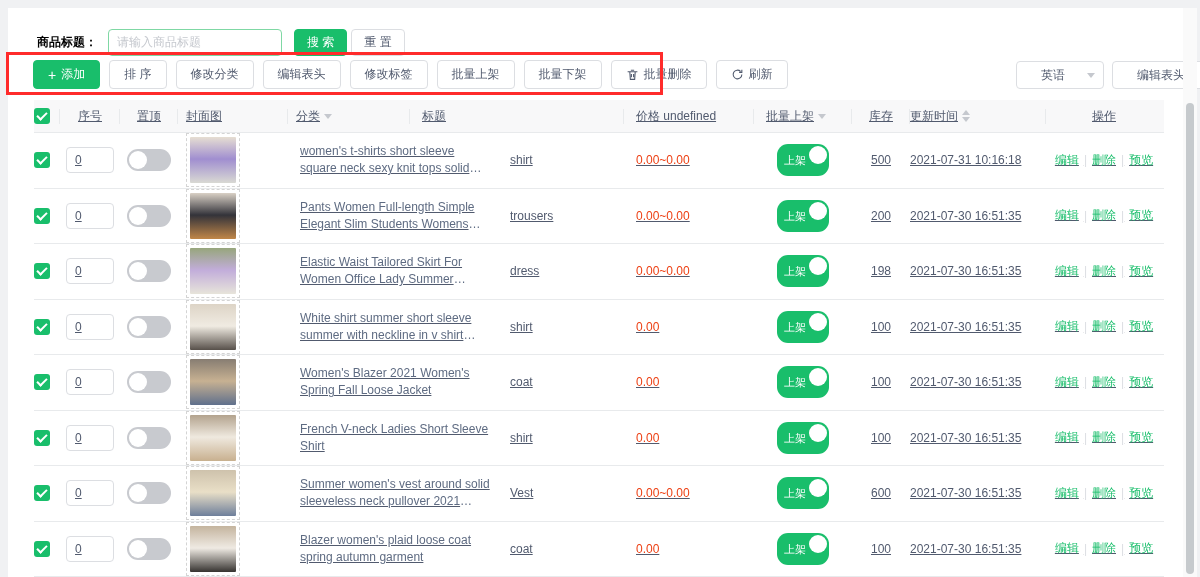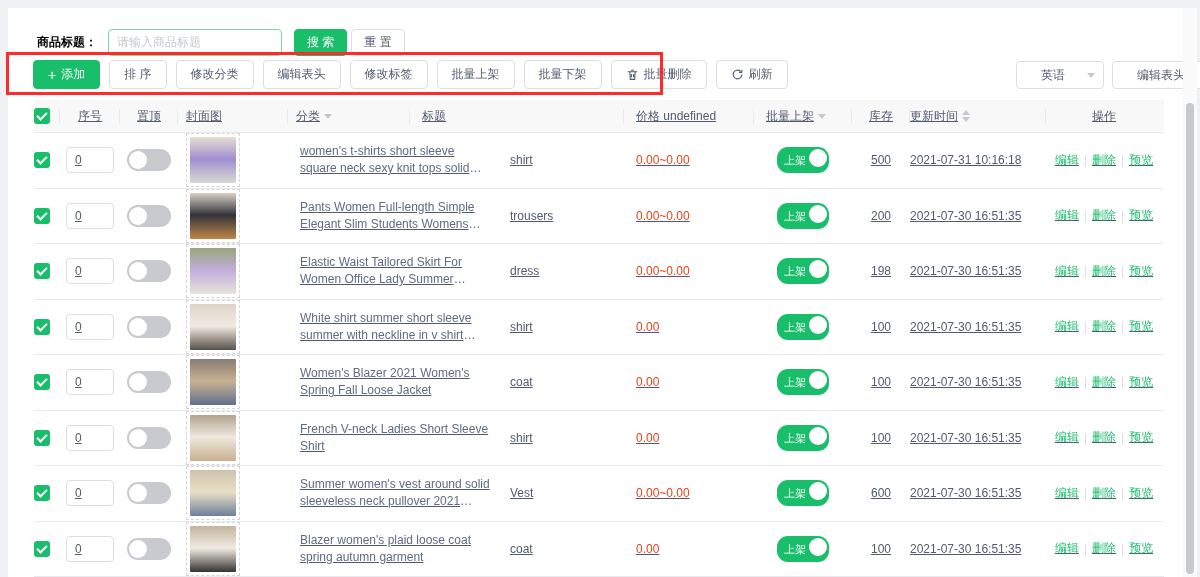--- a/index.html
+++ b/index.html
@@ -52,21 +52,21 @@
   .c9 { width: 136px; }
   .c10 { width: 116px; justify-content: center; }
 
   .cbx { width: 16px; height: 16px; background: #19be6b; border-radius: 3px; position: relative; cursor: pointer; flex: none; }
   .cbx::after { content: ""; position: absolute; left: 5px; top: 2px; width: 4px; height: 8px; border: solid #fff; border-width: 0 2px 2px 0; transform: rotate(45deg); }
 
   .num-input { width: 48px; height: 26px; border: 1px solid #dcdee2; border-radius: 4px; padding: 0 8px; font-size: 12px; color: #515a6e; outline: none; font-family: inherit; background: #fff; }
 
   .switch-off { width: 44px; height: 22px; border-radius: 11px; background: #c8cacf; position: relative; cursor: pointer; flex: none; }
   .switch-off .knob { position: absolute; left: 2px; top: 2px; width: 18px; height: 18px; border-radius: 50%; background: #fff; }
-  .switch-on { width: 52px; height: 26px; border-radius: 11px; background: #19be6b; position: relative; cursor: pointer; flex: none; }
+  .switch-on { width: 52px; height: 32px; border-radius: 11px; background: #19be6b; position: relative; cursor: pointer; flex: none; }
   .switch-on .sw-label { position: absolute; left: 7px; top: 50%; transform: translateY(-50%); color: #fff; font-size: 11px; white-space: nowrap; }
   .switch-on .knob { position: absolute; right: 2px; top: 2px; width: 18px; height: 18px; border-radius: 50%; background: #fff; }
 
   .thumb { width: 54px; height: 54px; border: 1px dashed #d4d4d4; padding: 3px; background: #fff; cursor: pointer; }
   .thumb .img { width: 100%; height: 100%; border-radius: 1px; }
 
   .title-text { color: #5e6b82; line-height: 17px; display: -webkit-box; -webkit-line-clamp: 2; -webkit-box-orient: vertical; overflow: hidden; padding-right: 8px; }
   .price { color: #ed4014; }
   .sort-caret { display: inline-flex; flex-direction: column; gap: 2px; margin-left: 4px; }
   .sort-caret i { width: 0; height: 0; border-left: 4px solid transparent; border-right: 4px solid transparent; display: block; }

